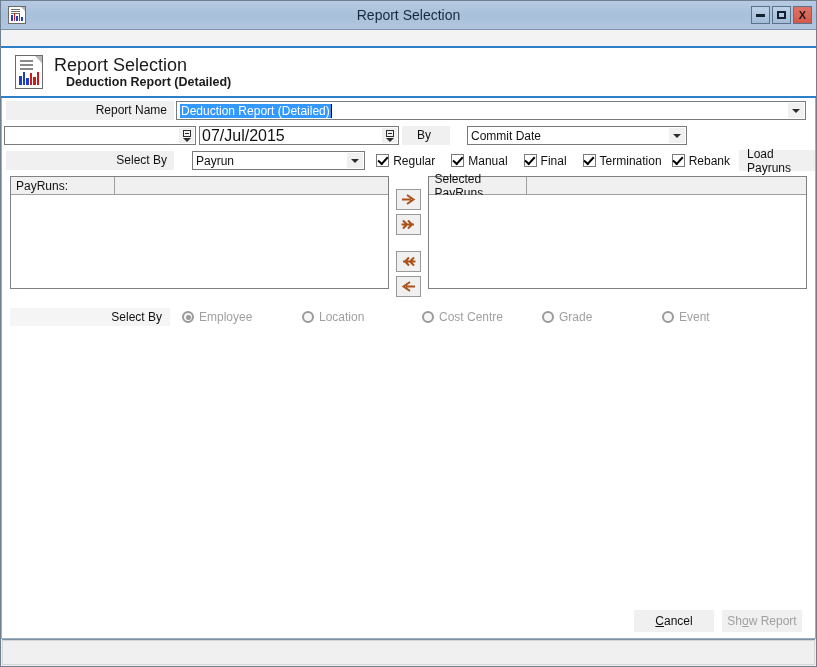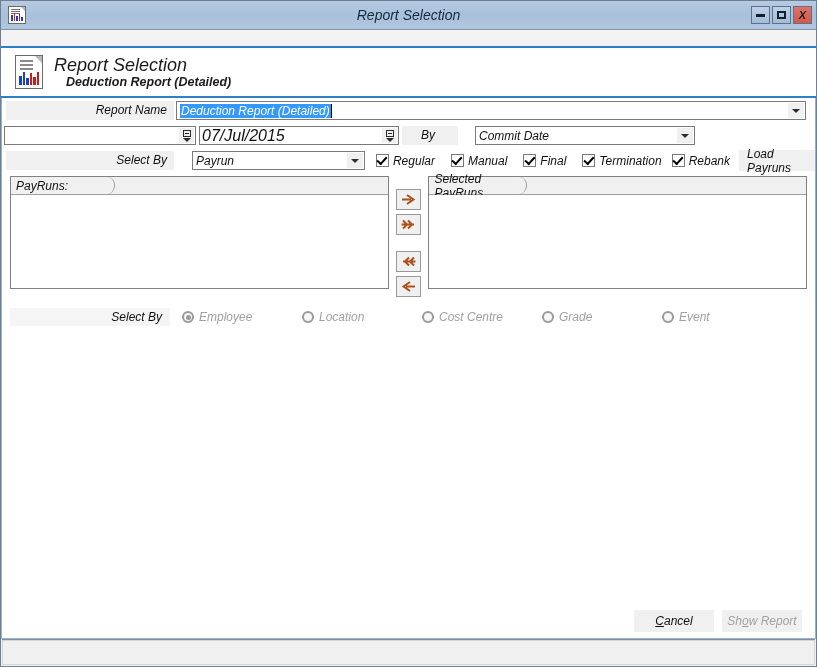--- a/index.html
+++ b/index.html
@@ -18,21 +18,20 @@
   
   .window {
     width: 817px;
     height: 667px;
     box-sizing: border-box;
     background: #f0f0f0;
     border: 1px solid #6f7f92;
     display: flex;
     flex-direction: column;
     position: relative;
-    font-style: italic;
   }
 
   
   .titlebar {
     height: 28px;
     min-height: 28px;
     background: linear-gradient(180deg, #b6cbe2 0%, #a8c0da 50%, #b2c7df 100%);
     border-bottom: 1px solid #7f92a8;
     display: flex;
     align-items: center;
@@ -347,21 +346,20 @@
   }
   .list-head .col {
     height: 100%;
     display: flex;
     align-items: center;
     padding-left: 5px;
     font-size: 12px;
     color: #111;
     border-right: 1px solid #a0a0a0;
     box-sizing: border-box;
-    border-radius: 8px;
   }
   .list-head .col.c1 { width: 104px; }
   .list-head .col.c1r { width: 98px; }
   .list-head .col.grow { flex: 1 1 auto; border-right: none; }
   .list-body { flex: 1 1 auto; background: #ffffff; }
 
   .arrowcol {
     width: 40px;
     display: flex;
     flex-direction: column;
@@ -561,21 +559,21 @@
             <span class="caret-down"></span>
           </span>
         </div>
         <div class="tbox" style="width:200px;margin-left:3px;">
           <span>07/Jul/2015</span>
           <span class="spinbox">
             <span class="spin-cal"></span>
             <span class="caret-down"></span>
           </span>
         </div>
-        <div class="lbl" style="width:56px;min-width:32px;text-align:center;padding-right:4px;margin-left:3px;">By</div>
+        <div class="lbl" style="width:48px;min-width:32px;text-align:center;padding-right:4px;margin-left:3px;">By</div>
         <div class="combo" style="width:220px;margin-left:17px;">
           <span>Commit Date</span>
           <span class="arrowbox">
             <span class="caret-down"></span>
           </span>
         </div>
       </div>
 
       <div class="form-row">
         <div class="lbl">Select By</div>

